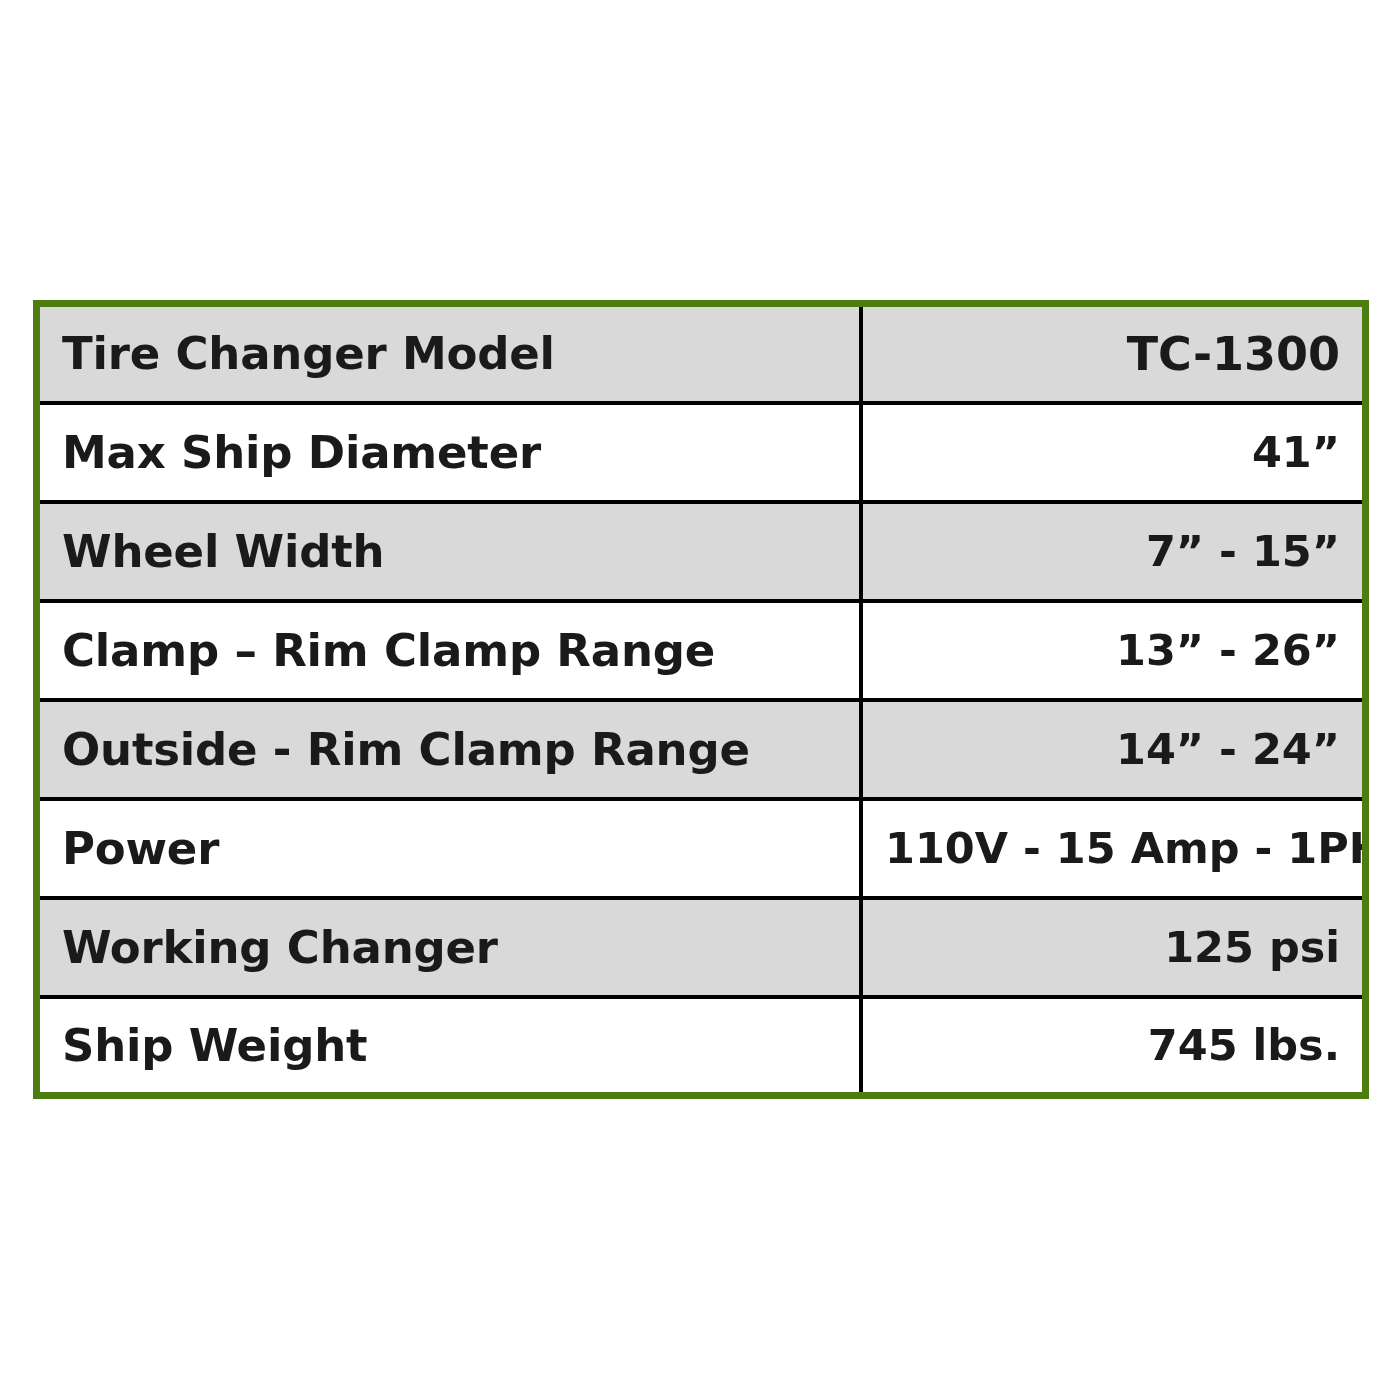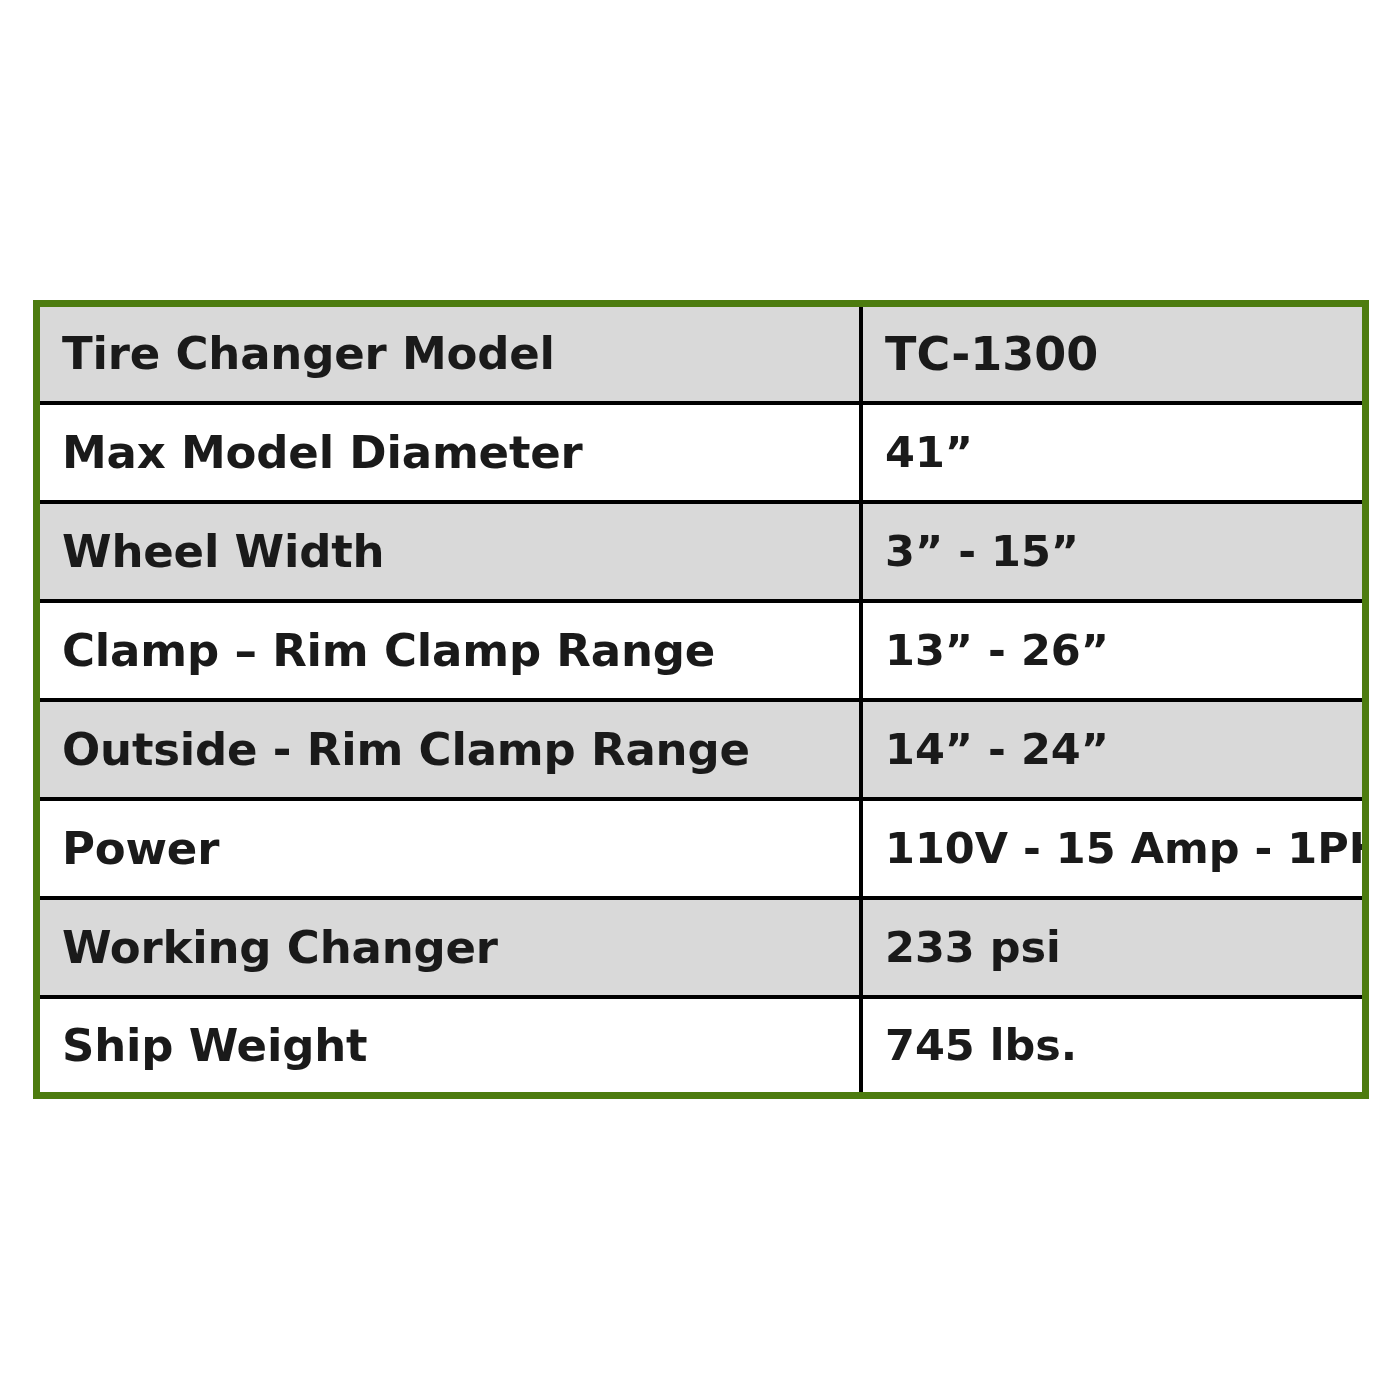--- a/index.html
+++ b/index.html
@@ -41,21 +41,21 @@
     overflow: hidden;
   }
   .col-label {
     width: 775px;
     text-align: left;
     font-size: 45px;
     font-weight: 700;
     letter-spacing: -0.2px;
   }
   .col-value {
-    text-align: left;
+    text-align: right;
     font-size: 43px;
     font-weight: 600;
   }
   tr.shaded td {
     background: #d9d9d9;
   }
   tr.plain td {
     background: #ffffff;
   }
   tr.shaded td.col-value,
@@ -74,47 +74,47 @@
 
   <table class="spec-table">
     <tbody>
 
       <tr class="shaded row-model">
         <td class="col-label">Tire Changer Model</td>
         <td class="col-value">TC-1300</td>
       </tr>
 
       <tr class="plain">
-        <td class="col-label">Max Model Diameter</td>
+        <td class="col-label">Max Ship Diameter</td>
         <td class="col-value">41”</td>
       </tr>
 
       <tr class="shaded">
         <td class="col-label">Wheel Width</td>
-        <td class="col-value">3” - 15”</td>
+        <td class="col-value">7” - 15”</td>
       </tr>
 
       <tr class="plain">
         <td class="col-label">Clamp – Rim Clamp Range</td>
         <td class="col-value">13” - 26”</td>
       </tr>
 
       <tr class="shaded">
         <td class="col-label">Outside - Rim Clamp Range</td>
         <td class="col-value">14” - 24”</td>
       </tr>
 
       <tr class="plain">
         <td class="col-label">Power</td>
         <td class="col-value">110V - 15 Amp - 1PH</td>
       </tr>
 
       <tr class="shaded">
         <td class="col-label">Working Changer</td>
-        <td class="col-value">233 psi</td>
+        <td class="col-value">125 psi</td>
       </tr>
 
       <tr class="plain">
         <td class="col-label">Ship Weight</td>
         <td class="col-value">745 lbs.</td>
       </tr>
 
     </tbody>
   </table>
 

